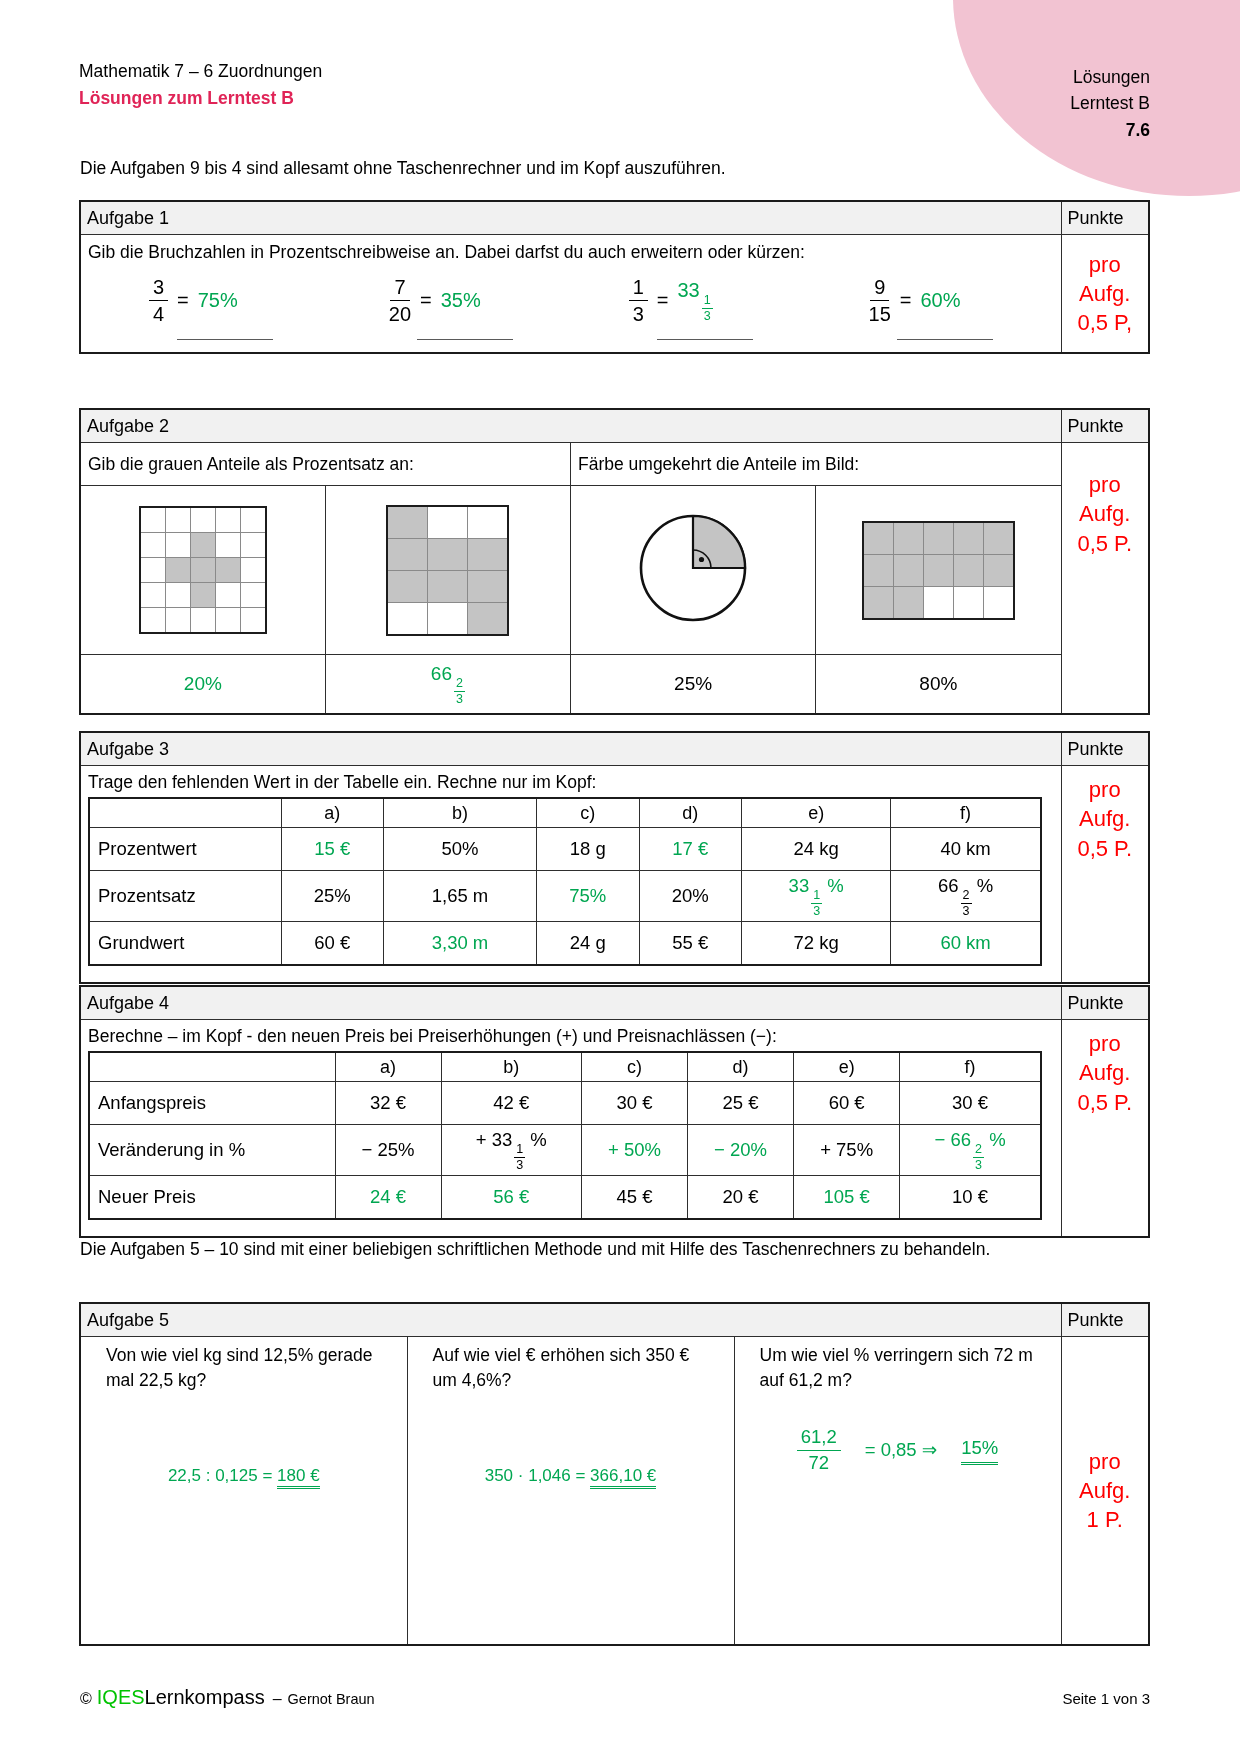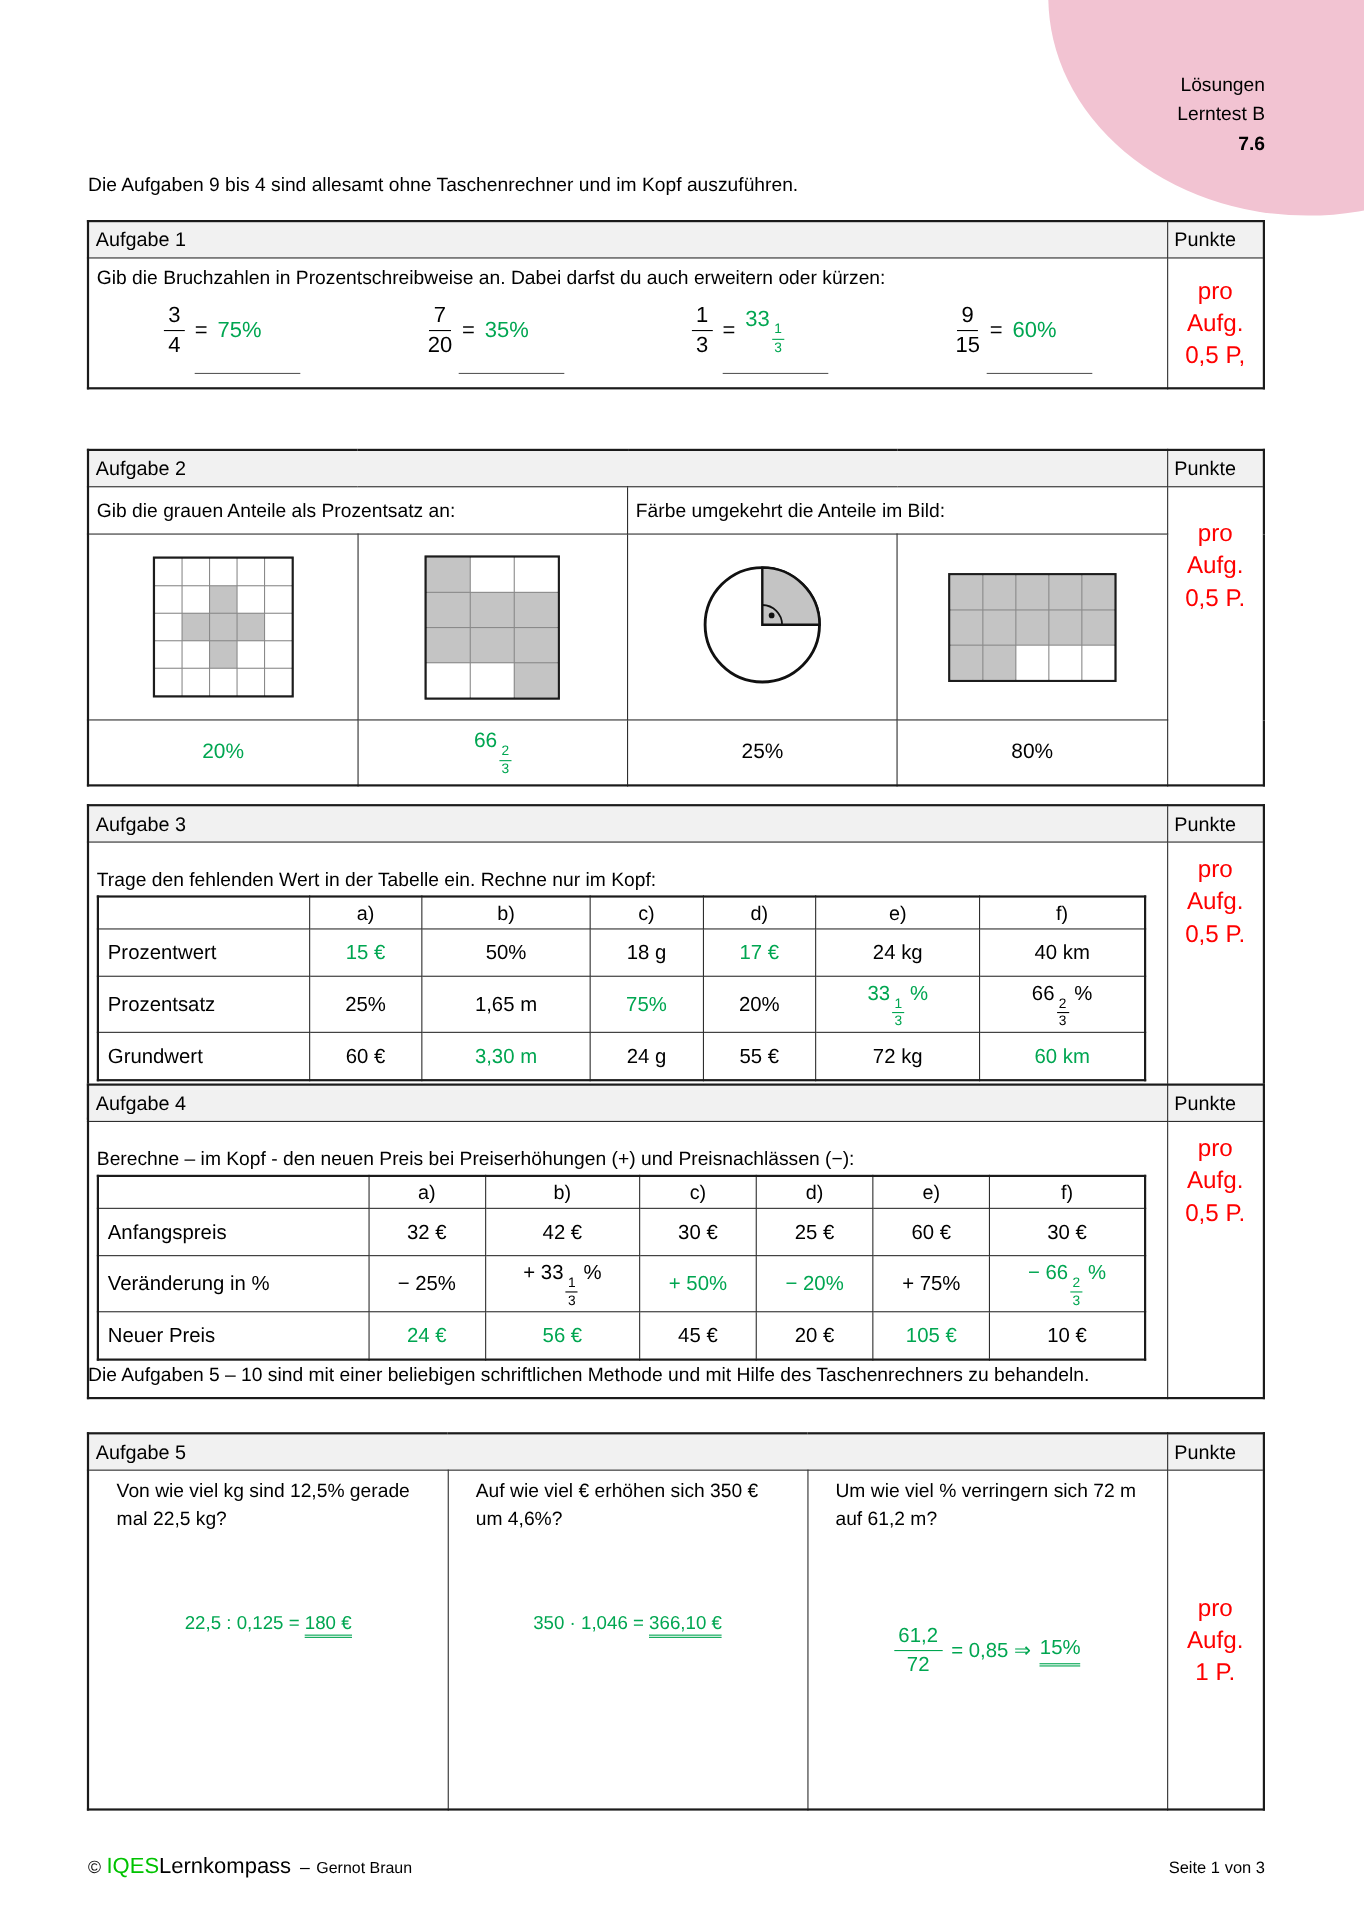--- a/index.html
+++ b/index.html
@@ -14,21 +14,21 @@
   .hr .l3{font-weight:bold;}
   .intro{position:absolute;left:80px;font-size:17.5px;z-index:1;}
   #intro1{top:158px;}
   #intro2{top:1236px;width:965px;line-height:1.5;}
   
   table.ttable{position:absolute;left:79px;width:1071px;border-collapse:collapse;table-layout:fixed;
         border:2.2px solid #1b1b1b;z-index:1;background:#fff;}
   #t1{top:200px;} #t2{top:408px;} #t3{top:731px;} #t4{top:985px;} #t5{top:1302px;}
   table.ttable td{border:1.6px solid #2e2e2e;}
   tr.thdr td{background:#f1f1f1;height:30px;font-size:18px;padding:1px 6px;vertical-align:middle;}
-  td.instr{font-size:17.5px;padding:23px 7px;vertical-align:top;}
+  td.instr{font-size:17.5px;padding:6px 7px;vertical-align:top;}
   .pbody{vertical-align:middle;text-align:center;}
   .pts-red{color:#fe0000;font-size:22px;line-height:1.33;text-align:center;}
   
   .a1body{vertical-align:top;padding:4px 0 10px 0;}
   .a1instr{font-size:17.5px;padding:3px 7px 8px 7px;}
   .fracrow{display:grid;grid-template-columns:repeat(4,1fr);padding:6px 10px 2px 10px;}
   .fgroup{justify-self:center;display:flex;flex-direction:column;}
   .fline{display:flex;align-items:center;gap:9px;font-size:20px;}
   .ansline{height:1.4px;background:#5a5a5a;width:96px;margin:15px 0 0 28px;}
   .frac{display:inline-flex;flex-direction:column;align-items:center;line-height:1;vertical-align:middle;}
@@ -53,41 +53,45 @@
   table.itable{border-collapse:collapse;width:954px;margin:4px 0 10px 0;border:2px solid #1b1b1b;}
   table.itable td{border:1.6px solid #2e2e2e;text-align:center;font-size:18.5px;height:40px;vertical-align:middle;}
   table.itable tr.ih td{height:26px;font-size:18px;}
   table.itable td.lbl{text-align:left;padding-left:8px;}
   tr.fr td{height:48px;}
   .pt-top{vertical-align:top;}
   .mt6{margin-top:8px;} .mt26{margin-top:26px;}
   
   td.q{vertical-align:top;padding:6px 25px;font-size:17.5px;height:295px;line-height:1.4;}
   .sol{margin-top:72px;text-align:center;font-size:17px;color:#00a651;}
-  .sol3{display:flex;justify-content:center;align-items:center;gap:8px;margin-top:86px;
+  .sol3{display:flex;justify-content:center;align-items:center;gap:24px;margin-top:36px;
         font-size:18.5px;color:#00a651;}
   .du{border-bottom:3.5px double currentColor;padding-bottom:1px;}
   
   .foot{position:absolute;left:80px;right:90px;top:1686px;display:flex;justify-content:space-between;
         align-items:baseline;z-index:1;}
   .fl{display:flex;align-items:baseline;}
   .cpy{font-size:16px;margin-right:5px;}
   .iqes{color:#00c300;font-size:20px;}
   .lern{font-size:20px;}
   .dash{font-size:16px;margin:0 6px 0 8px;}
   .author{font-size:14.5px;}
   .pageinfo{font-size:15px;}
 </style>
 </head>
 <body>
 
 <div class="page">
 
   <div class="blob"></div>
 
+  <div class="hl">
+    <div>Mathematik 7 – 6 Zuordnungen</div>
+    <div class="l2">Lösungen zum Lerntest B</div>
+  </div>
 
   <div class="hr">
     <div>Lösungen</div>
     <div>Lerntest B</div>
     <div class="l3">7.6</div>
   </div>
 
   <div class="intro" id="intro1">Die Aufgaben 9 bis 4 sind allesamt ohne Taschenrechner und im Kopf auszuführen.</div>
 
   <table class="ttable" id="t1">

